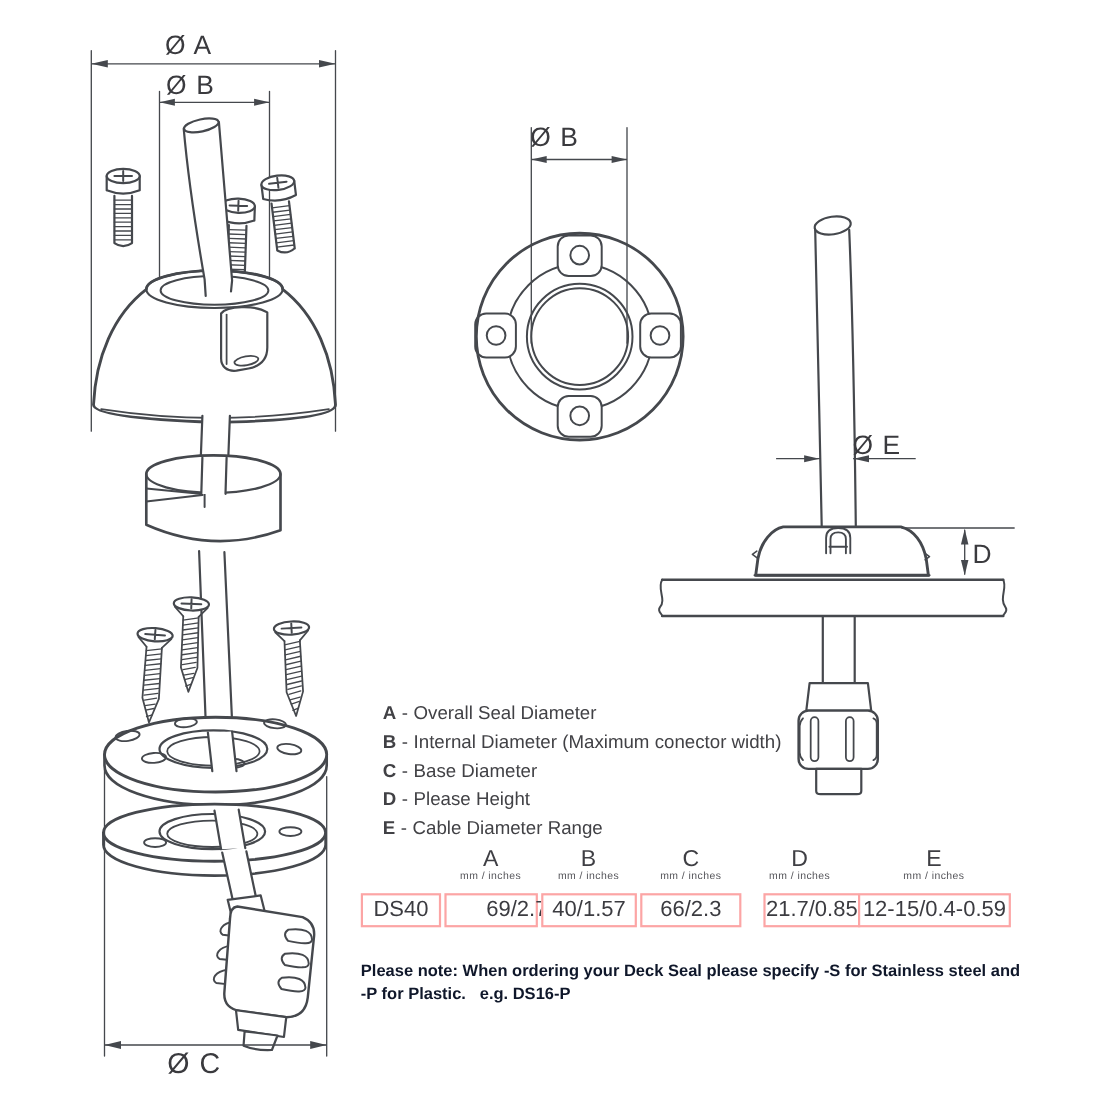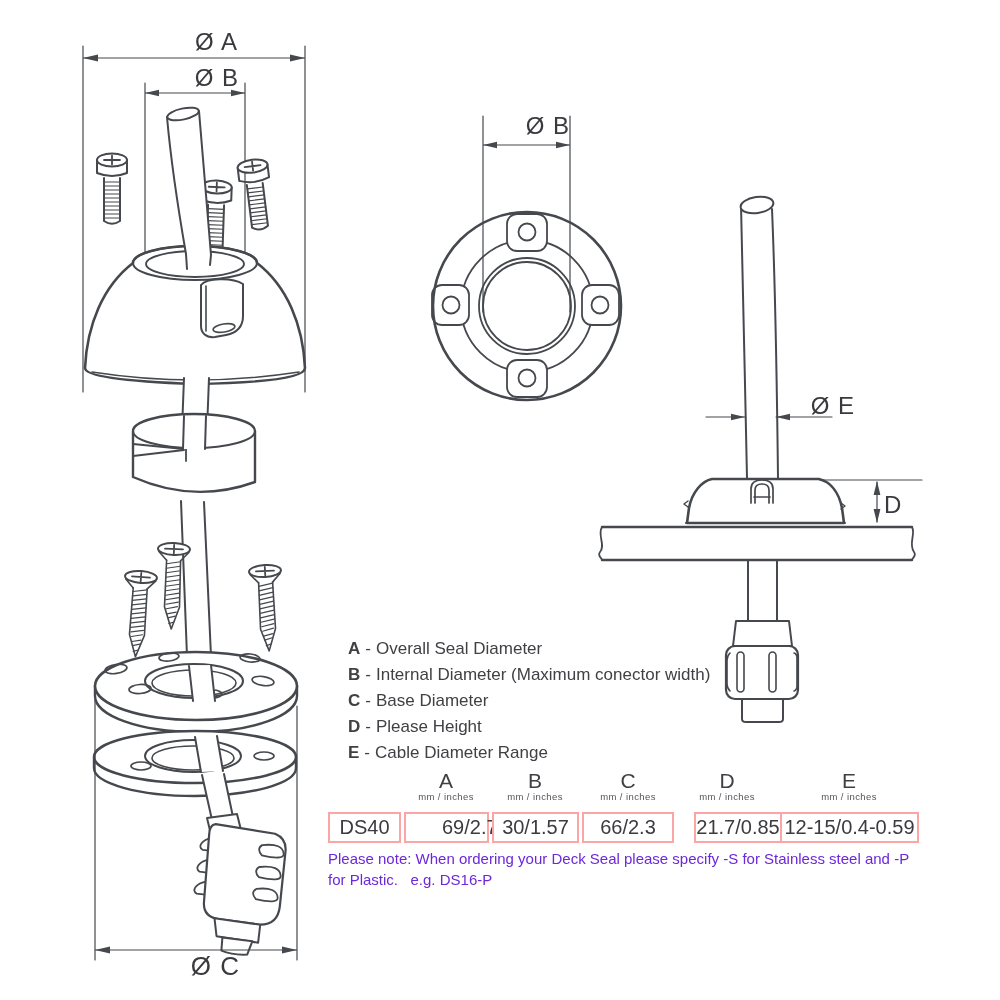--- a/index.html
+++ b/index.html
@@ -1,33 +1,33 @@
 <!DOCTYPE html>
 <html><head>
 <meta charset="utf-8">
 <style>
   html,body{margin:0;padding:0;background:#fff;}
   #stage{position:relative;width:1000px;height:1000px;background:#fff;overflow:hidden;
          font-family:"Liberation Sans","DejaVu Sans",sans-serif;color:#3a3a3e;}
   #art{position:absolute;left:0;top:0;}
-  .lbl{position:absolute;font-size:24px;color:#3a3a3e;text-align:right;letter-spacing:1px;}
+  .lbl{position:absolute;font-size:24px;color:#3a3a3e;text-align:left;letter-spacing:1px;}
   .lbl-c{font-size:26px;}
   
   .legend{position:absolute;left:328px;top:639px;width:420px;margin-left:20px;}
   .lrow{height:26px;font-size:17px;color:#414145;white-space:nowrap;}
   .lk{font-weight:bold;margin-right:5px;}
   .lsep{margin-right:5px;}
   
   .thead{position:absolute;width:90px;text-align:center;}
   .tletter{font-size:21px;color:#3f3f44;line-height:20px;}
   .tunit{font-size:9.5px;color:#55555a;letter-spacing:.4px;}
   .tcell{position:absolute;top:812px;height:31px;box-sizing:border-box;border:2px solid #fca5a5;
          background:#fff;font-size:20px;color:#3b3b40;text-align:center;line-height:27px;white-space:nowrap;}
-  .note{position:absolute;left:328px;top:848px;width:600px;font-size:15px;line-height:21px;
-        color:#6d28d9;white-space:pre-wrap;}
+  .note{position:absolute;left:328px;top:872px;width:600px;font-size:15px;line-height:21px;
+        color:#0f172a;white-space:pre-wrap;font-weight:bold;}
 </style>
 </head>
 <body>
 
 <div id="stage">
 
 <svg id="art" width="1000" height="1000" viewBox="0 0 1000 1000" fill="none" stroke="#45484d" stroke-width="2" stroke-linecap="round" stroke-linejoin="round">
 
   <g>
 
@@ -266,20 +266,20 @@
     <div class="tletter">D</div>
     <div class="tunit">mm / inches</div>
   </div>
   <div class="thead" style="left:804px;top:771px;">
     <div class="tletter">E</div>
     <div class="tunit">mm / inches</div>
   </div>
 
   <div class="tcell" style="left:328px;width:73px;">DS40</div>
   <div class="tcell" style="left:404px;width:85px;padding-left:36px;">69/2.72</div>
-  <div class="tcell" style="left:492px;width:87px;">30/1.57</div>
+  <div class="tcell" style="left:492px;width:87px;">40/1.57</div>
   <div class="tcell" style="left:582px;width:92px;">66/2.3</div>
   <div class="tcell" style="left:694px;width:88px;">21.7/0.85</div>
   <div class="tcell" style="left:780px;width:139px;">12-15/0.4-0.59</div>
 
   <div class="note">Please note: When ordering your Deck Seal please specify -S for Stainless steel and -P for Plastic.   e.g. DS16-P</div>
 
 </div>
 
 </body></html>

